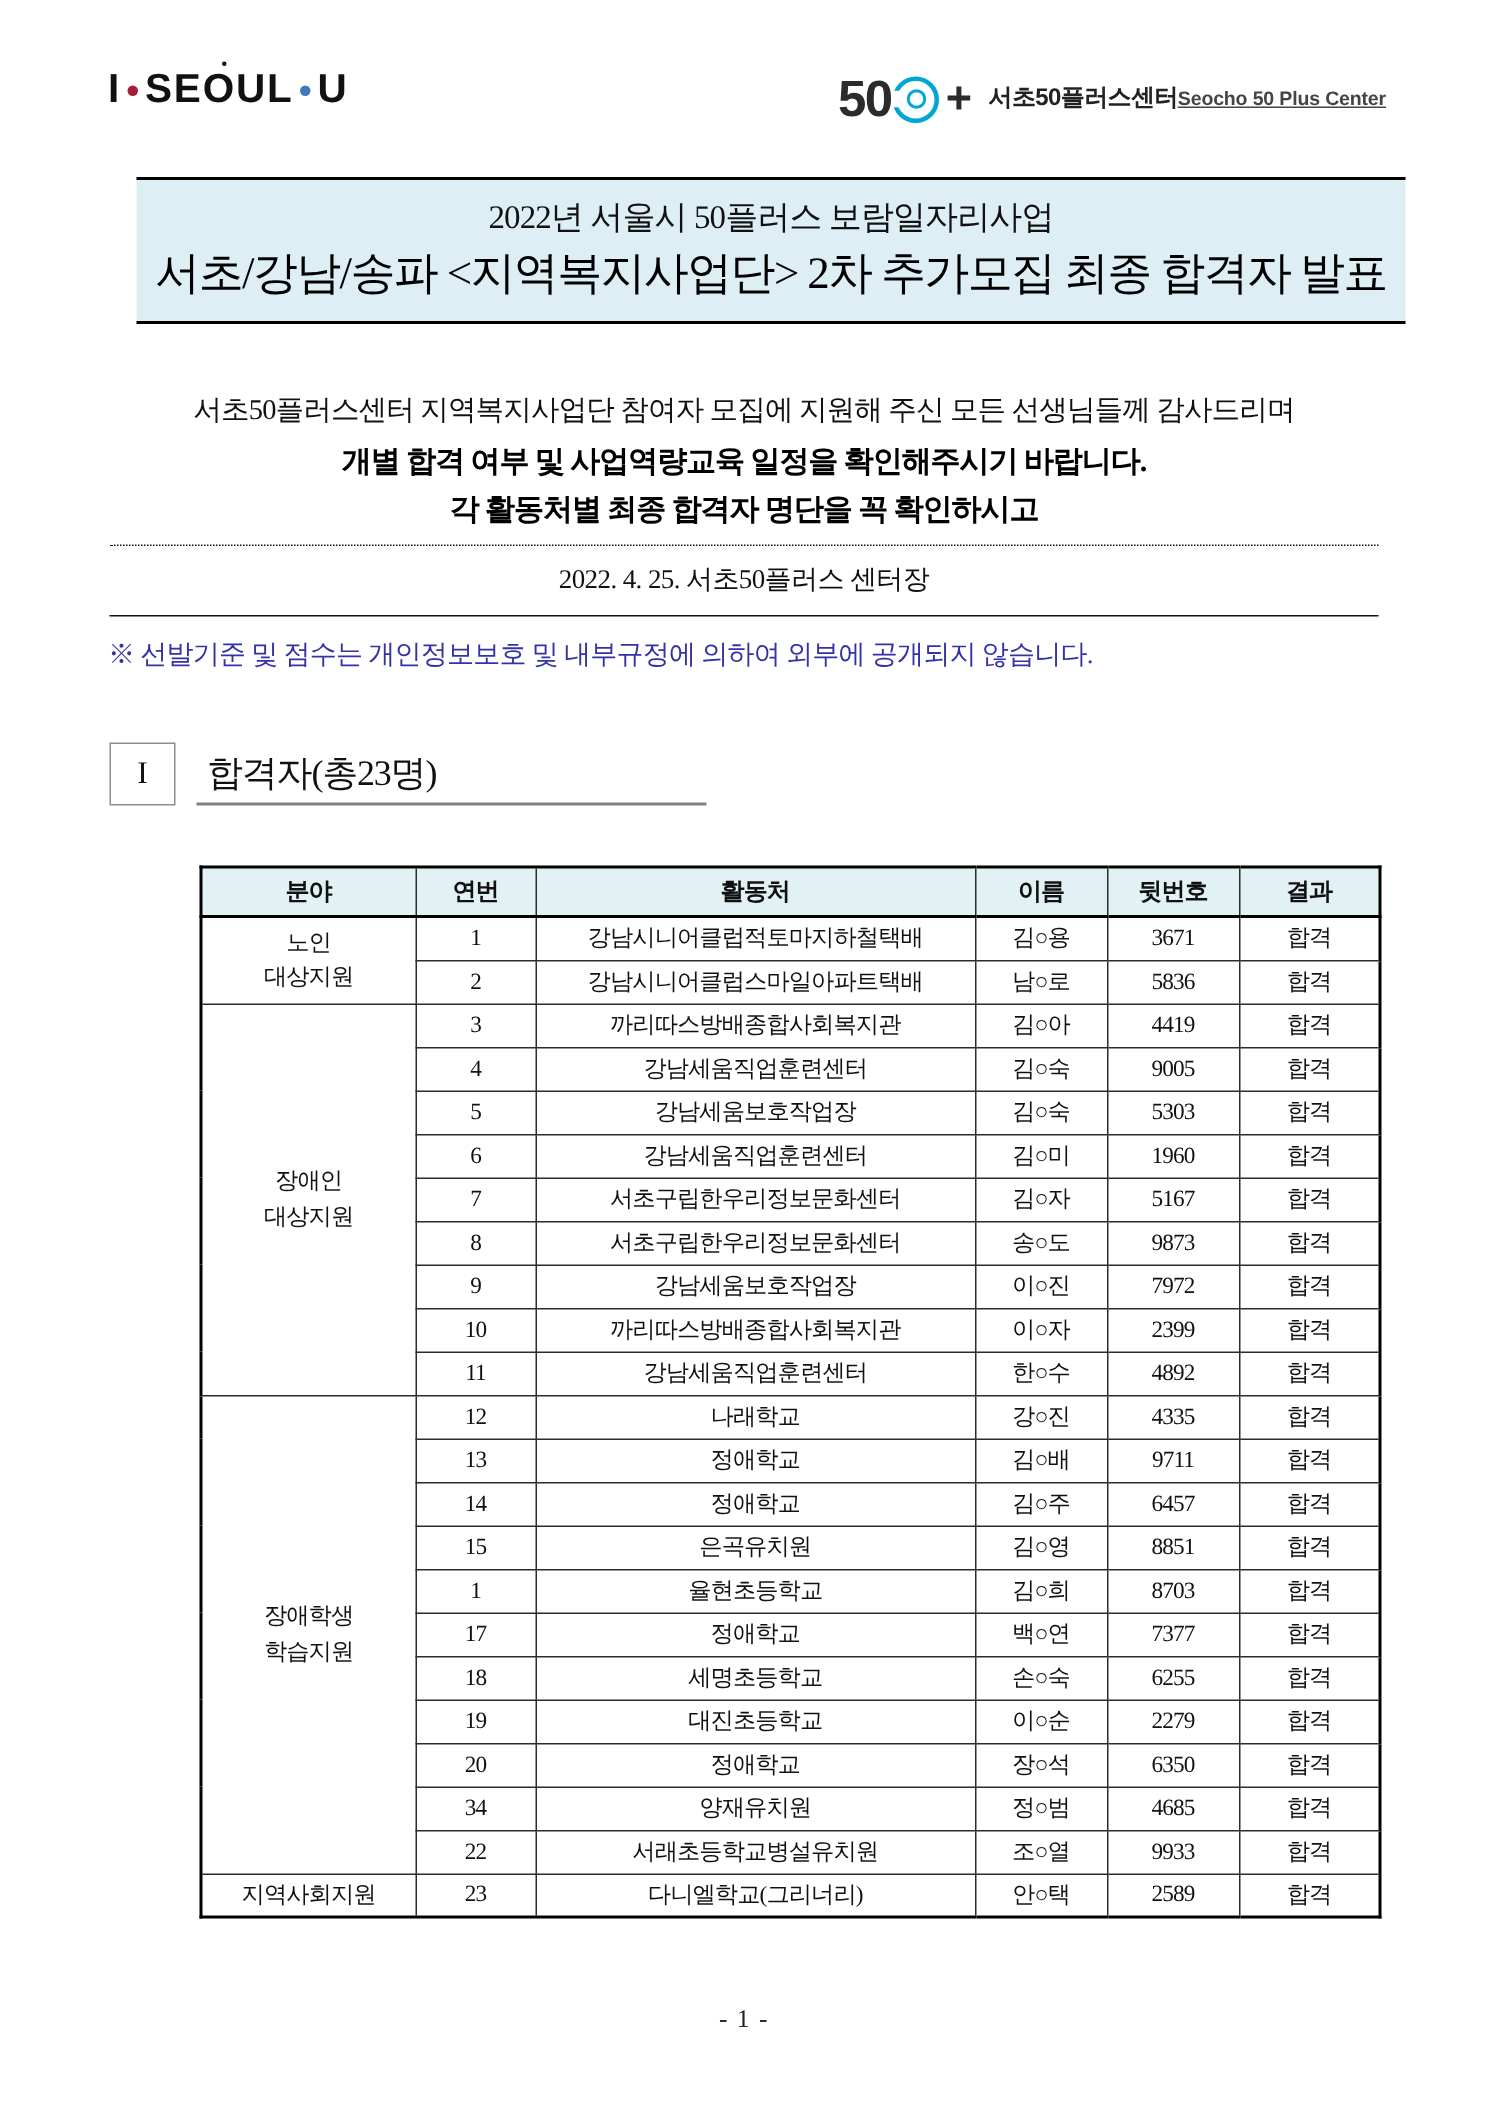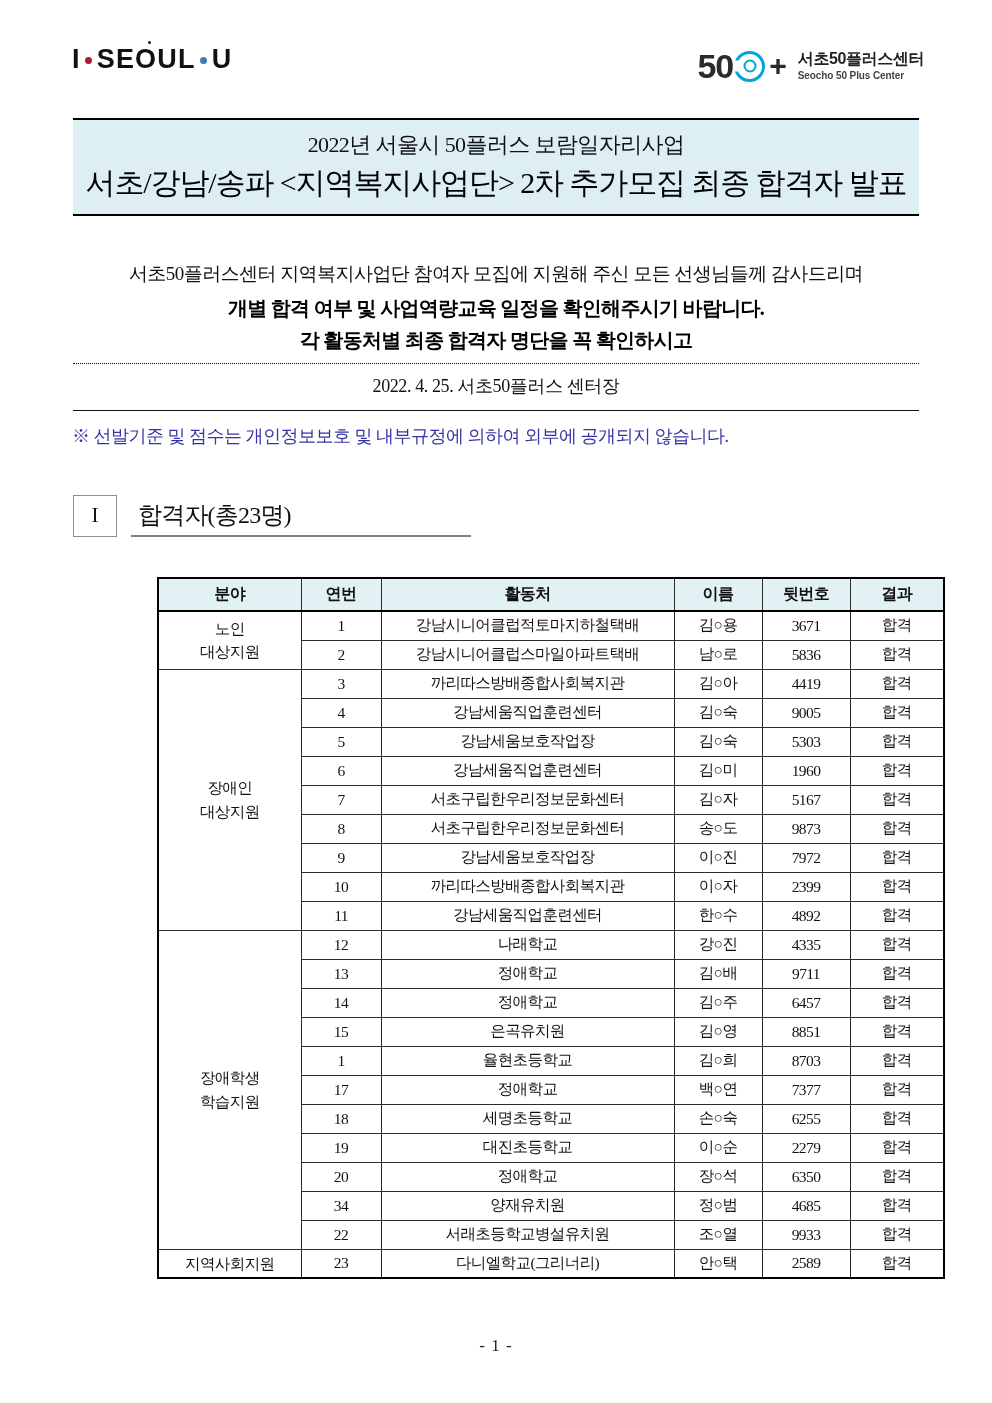--- a/index.html
+++ b/index.html
@@ -133,44 +133,45 @@
     background: #ffffff;
   }
   .fifty-mark .plus {
     font-size: 30px;
     font-weight: 600;
     line-height: 1;
     margin-left: 3px;
   }
   .center-names {
     display: flex;
-    flex-direction: column;
+    flex-direction: row;
     justify-content: center;
     line-height: 1.15;
   }
   .center-name-ko {
     font-family: "Liberation Sans", sans-serif;
     font-size: 16px;
     font-weight: bold;
     color: #222222;
     letter-spacing: -0.4px;
   }
   .center-name-en {
     font-family: "Liberation Sans", sans-serif;
-    font-size: 10px;
+    font-size: 13px;
     font-weight: bold;
     color: #444444;
     margin-top: 2px;
     letter-spacing: -0.1px;
+    text-decoration: underline;
   }
 
   
   .title-banner {
     position: absolute;
-    left: 73px;
+    left: 91px;
     top: 118px;
     width: 846px;
     background: #ddeff5;
     border-top: 2.5px solid #000000;
     border-bottom: 2.5px solid #000000;
     text-align: center;
     padding: 11px 0 13px 0;
     box-sizing: border-box;
   }
   .title-sub {
@@ -289,21 +290,21 @@
     letter-spacing: -0.8px;
     color: #111111;
     display: flex;
     align-items: center;
     padding-left: 7px;
   }
 
   
   .table-wrap {
     position: absolute;
-    left: 113px;
+    left: 89px;
     top: 577px;
     width: 786px;
     padding-left: 44px;
   }
   table.roster {
     border-collapse: collapse;
     width: 786px;
     table-layout: fixed;
   }
   table.roster th,

